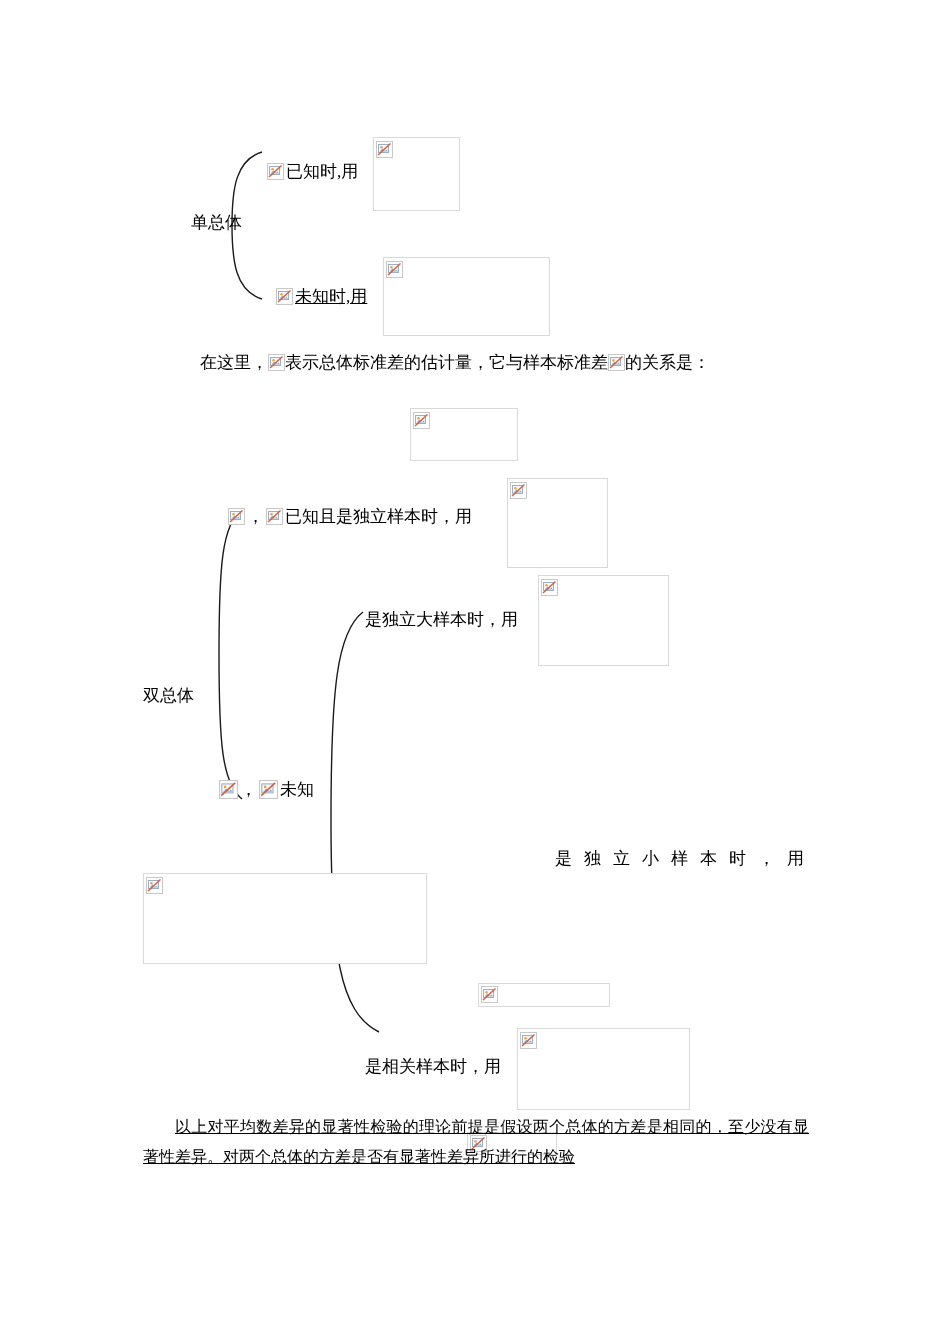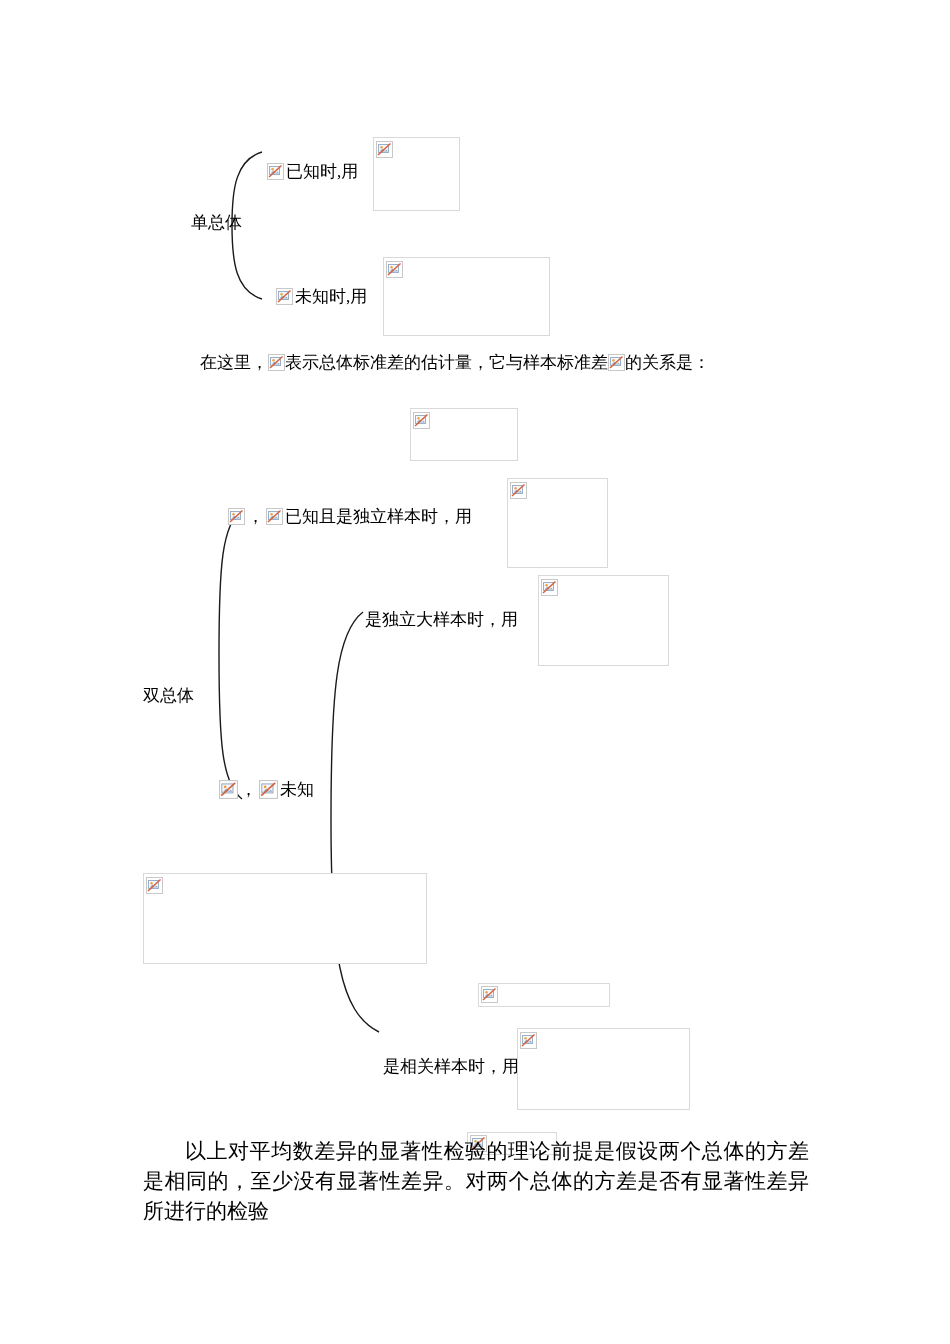--- a/index.html
+++ b/index.html
@@ -14,24 +14,24 @@
   .txt { font-size:17px; line-height:22px; white-space:nowrap; }
   .row { position:absolute; display:flex; align-items:center; gap:2px; font-size:17px; white-space:nowrap; }
   .fbox { position:absolute; border:1px solid #d9d9d9; background:#ffffff; }
   .ph-icon { display:inline-block; width:17px; height:17px; flex:0 0 17px; vertical-align:-3px; }
   .ph-icon svg { display:block; width:100%; height:100%; }
   .ph-icon.in-box { position:absolute; left:2px; top:3px; }
   .brace { position:absolute; }
   .brace path { fill:none; stroke:#1a1a1a; stroke-width:1.4; }
   .spaced { letter-spacing:12px; }
   .footer {
-    position:absolute; left:143px; top:1136px; width:666px;
-    font-size:21px; line-height:30px;
+    position:absolute; left:143px; top:1112px; width:666px;
+    font-size:16px; line-height:30px;
     text-align:justify; text-justify:inter-character;
-    text-indent:2em; white-space:normal;
+    text-indent:2em; white-space:normal;text-decoration:underline;
   }
 </style>
 </head>
 <body>
 
 <div class="page">
 
   <svg class="brace" style="left:222px; top:148px;" width="46" height="155" viewBox="0 0 46 155">
     <path d="M 40 4 C 14 12, 10 40, 10 77 C 10 115, 14 143, 40 151"></path>
   </svg>
@@ -55,21 +55,21 @@
         <svg viewBox="0 0 17 17" xmlns="http://www.w3.org/2000/svg">
           <rect x="0.5" y="0.5" width="16" height="16" fill="#ffffff" stroke="#c8c8c8"></rect>
           <rect x="2.5" y="3.5" width="10" height="8" fill="#f4f7fb" stroke="#9ab0c6"></rect>
           <circle cx="5.5" cy="6.2" r="1.2" fill="#f0a03c"></circle>
           <path d="M3.5 10.5 L6.5 7.5 L9 10 L10.5 8.5 L12 10.5 Z" fill="#93adc7"></path>
           <path d="M2 14 L14.5 2.5" stroke="#d6613f" stroke-width="1.5" fill="none"></path>
         </svg>
       </span>
   </div>
 
-  <div class="row" style="left:276px; top:285px;">
+  <div class="row" style="left:276px; top:285px;text-decoration:underline;">
     <span class="ph-icon">
         <svg viewBox="0 0 17 17" xmlns="http://www.w3.org/2000/svg">
           <rect x="0.5" y="0.5" width="16" height="16" fill="#ffffff" stroke="#c8c8c8"></rect>
           <rect x="2.5" y="3.5" width="10" height="8" fill="#f4f7fb" stroke="#9ab0c6"></rect>
           <circle cx="5.5" cy="6.2" r="1.2" fill="#f0a03c"></circle>
           <path d="M3.5 10.5 L6.5 7.5 L9 10 L10.5 8.5 L12 10.5 Z" fill="#93adc7"></path>
           <path d="M2 14 L14.5 2.5" stroke="#d6613f" stroke-width="1.5" fill="none"></path>
         </svg>
       </span>
     <span>未知时,用</span>
@@ -189,20 +189,21 @@
           <rect x="0.5" y="0.5" width="16" height="16" fill="#ffffff" stroke="#c8c8c8"></rect>
           <rect x="2.5" y="3.5" width="10" height="8" fill="#f4f7fb" stroke="#9ab0c6"></rect>
           <circle cx="5.5" cy="6.2" r="1.2" fill="#f0a03c"></circle>
           <path d="M3.5 10.5 L6.5 7.5 L9 10 L10.5 8.5 L12 10.5 Z" fill="#93adc7"></path>
           <path d="M2 14 L14.5 2.5" stroke="#d6613f" stroke-width="1.5" fill="none"></path>
         </svg>
       </span>
     <span>未知</span>
   </div>
 
+  <div class="txt abs spaced" style="left:555px; top:848px;">是独立小样本时，用</div>
 
   <div class="fbox" style="left:143px; top:873px; width:284px; height:91px;">
     <span class="ph-icon in-box">
         <svg viewBox="0 0 17 17" xmlns="http://www.w3.org/2000/svg">
           <rect x="0.5" y="0.5" width="16" height="16" fill="#ffffff" stroke="#c8c8c8"></rect>
           <rect x="2.5" y="3.5" width="10" height="8" fill="#f4f7fb" stroke="#9ab0c6"></rect>
           <circle cx="5.5" cy="6.2" r="1.2" fill="#f0a03c"></circle>
           <path d="M3.5 10.5 L6.5 7.5 L9 10 L10.5 8.5 L12 10.5 Z" fill="#93adc7"></path>
           <path d="M2 14 L14.5 2.5" stroke="#d6613f" stroke-width="1.5" fill="none"></path>
         </svg>
@@ -214,21 +215,21 @@
         <svg viewBox="0 0 17 17" xmlns="http://www.w3.org/2000/svg">
           <rect x="0.5" y="0.5" width="16" height="16" fill="#ffffff" stroke="#c8c8c8"></rect>
           <rect x="2.5" y="3.5" width="10" height="8" fill="#f4f7fb" stroke="#9ab0c6"></rect>
           <circle cx="5.5" cy="6.2" r="1.2" fill="#f0a03c"></circle>
           <path d="M3.5 10.5 L6.5 7.5 L9 10 L10.5 8.5 L12 10.5 Z" fill="#93adc7"></path>
           <path d="M2 14 L14.5 2.5" stroke="#d6613f" stroke-width="1.5" fill="none"></path>
         </svg>
       </span>
   </div>
 
-  <div class="row" style="left:365px; top:1055px;margin-left:18px;">
+  <div class="row" style="left:365px; top:1055px;">
     <span>是相关样本时，用</span>
   </div>
   <div class="fbox" style="left:517px; top:1028px; width:173px; height:82px;">
     <span class="ph-icon in-box">
         <svg viewBox="0 0 17 17" xmlns="http://www.w3.org/2000/svg">
           <rect x="0.5" y="0.5" width="16" height="16" fill="#ffffff" stroke="#c8c8c8"></rect>
           <rect x="2.5" y="3.5" width="10" height="8" fill="#f4f7fb" stroke="#9ab0c6"></rect>
           <circle cx="5.5" cy="6.2" r="1.2" fill="#f0a03c"></circle>
           <path d="M3.5 10.5 L6.5 7.5 L9 10 L10.5 8.5 L12 10.5 Z" fill="#93adc7"></path>
           <path d="M2 14 L14.5 2.5" stroke="#d6613f" stroke-width="1.5" fill="none"></path>

